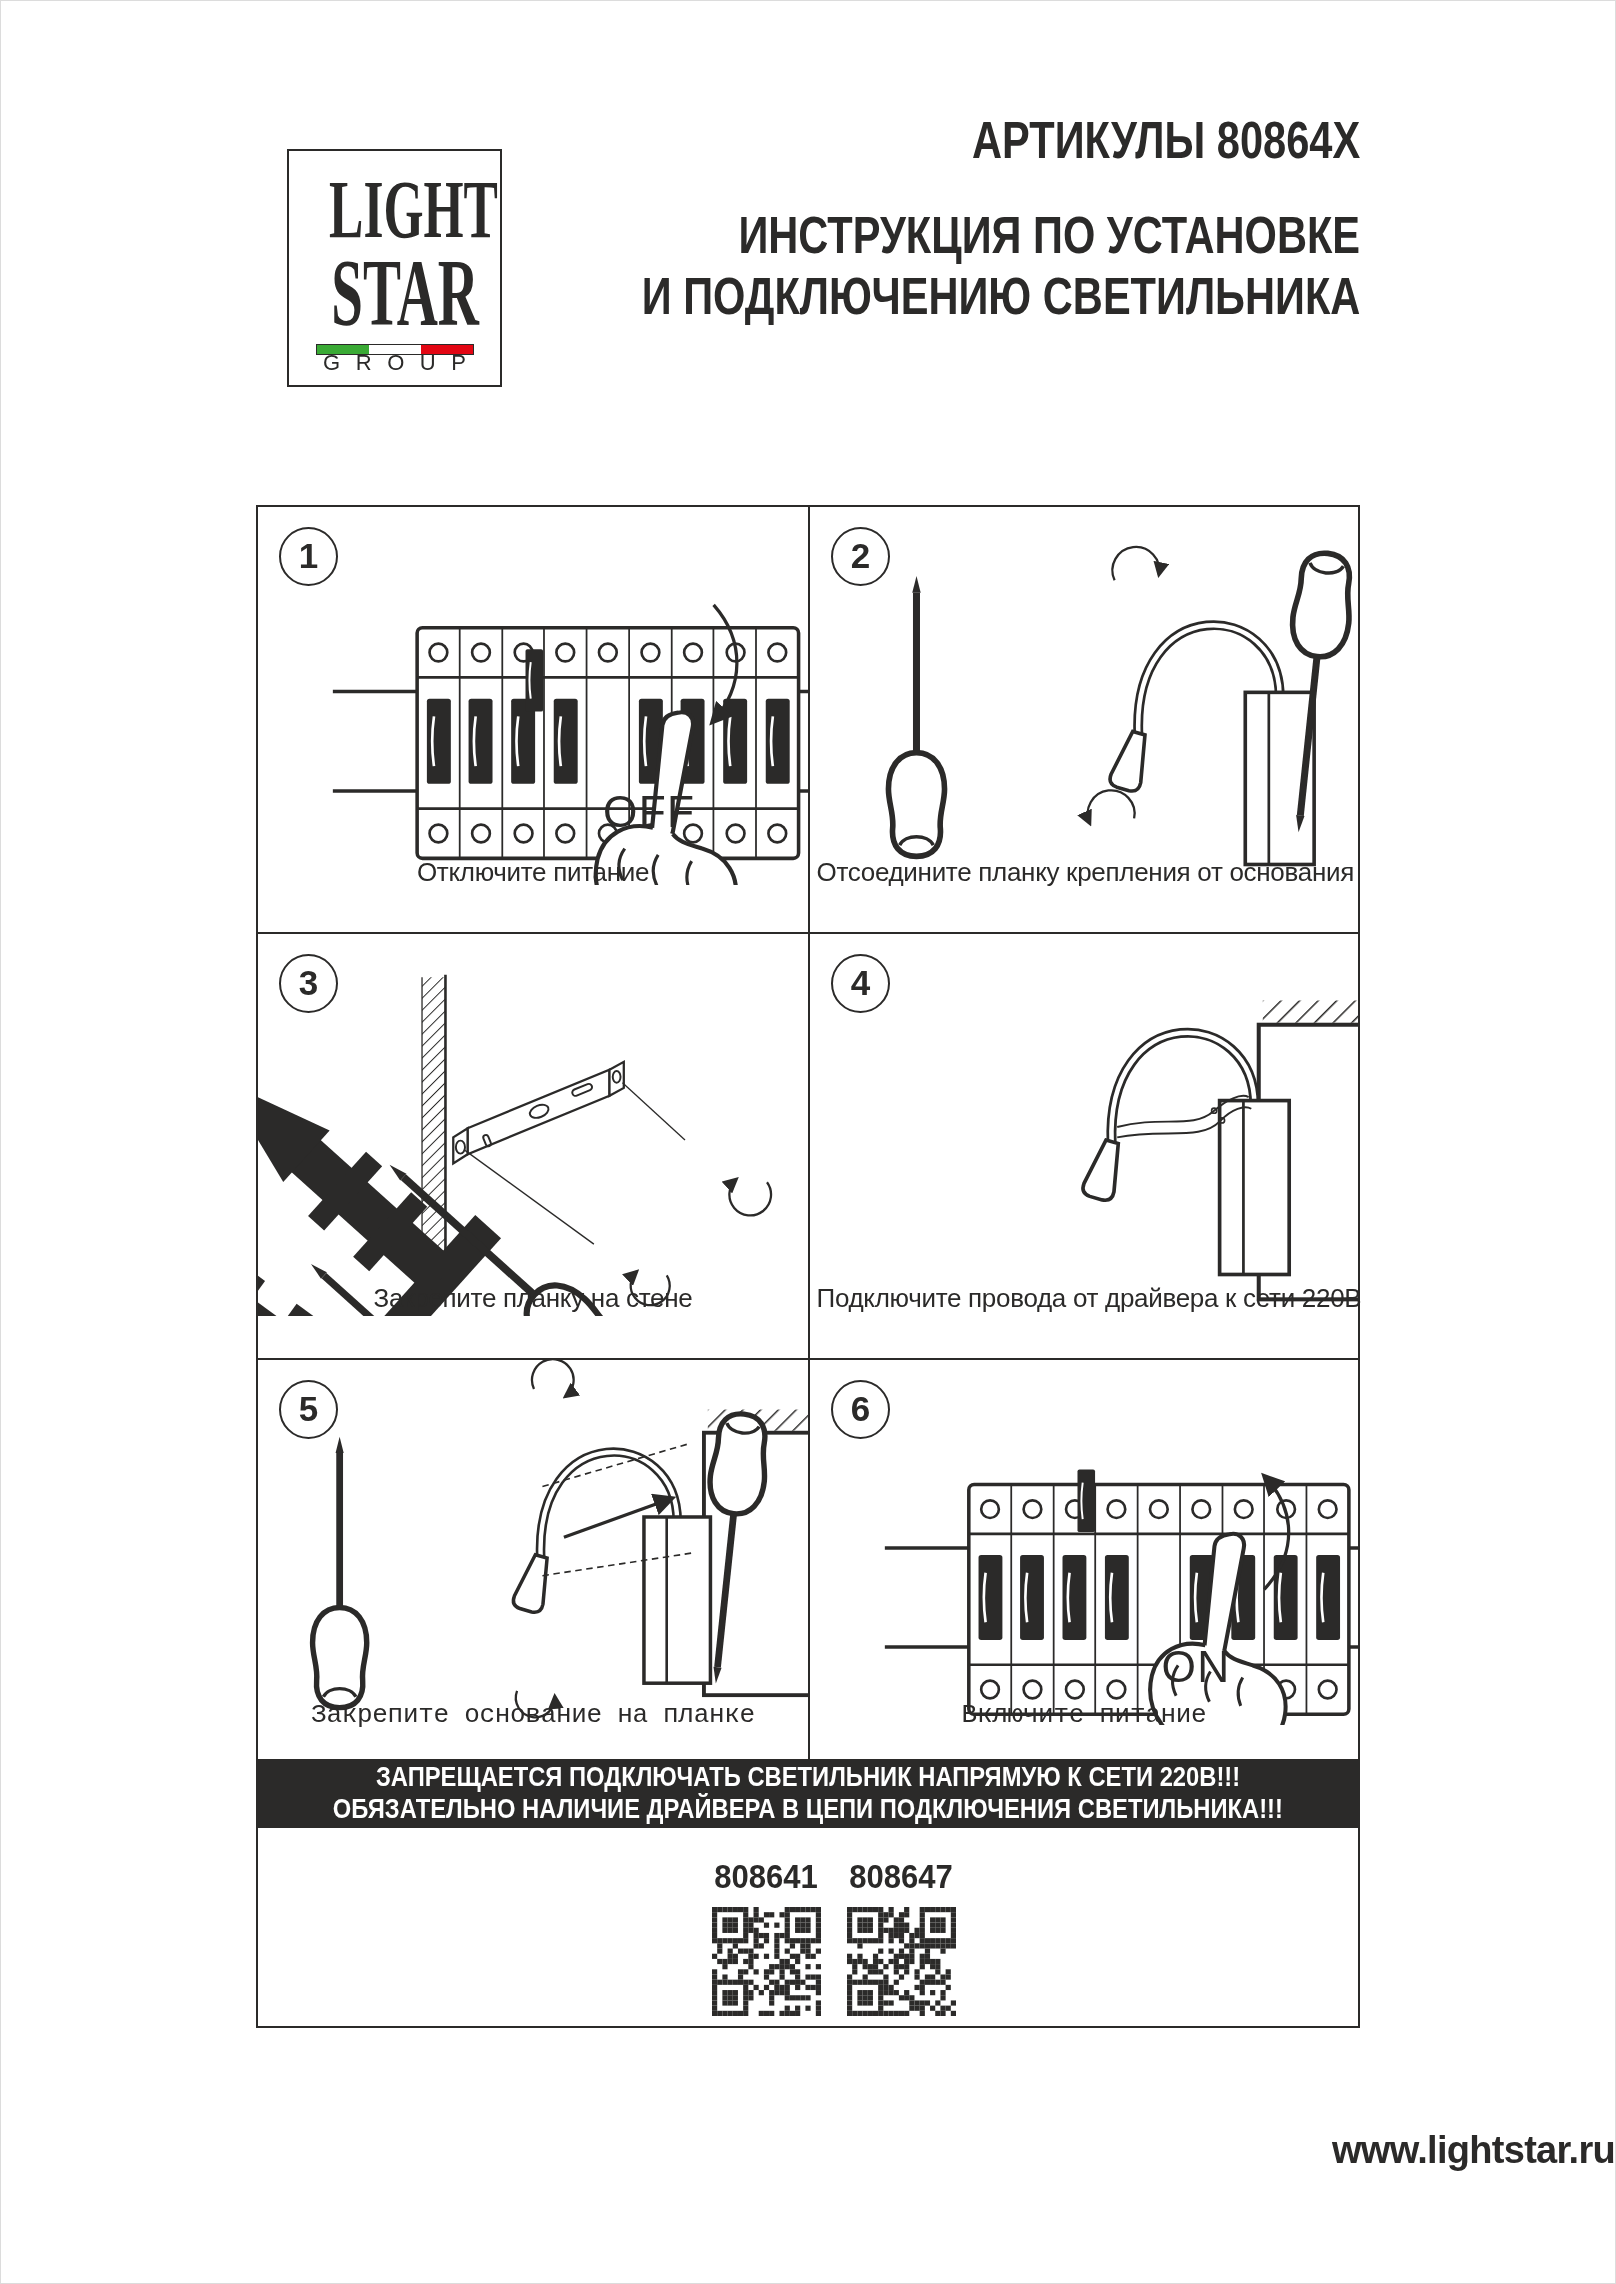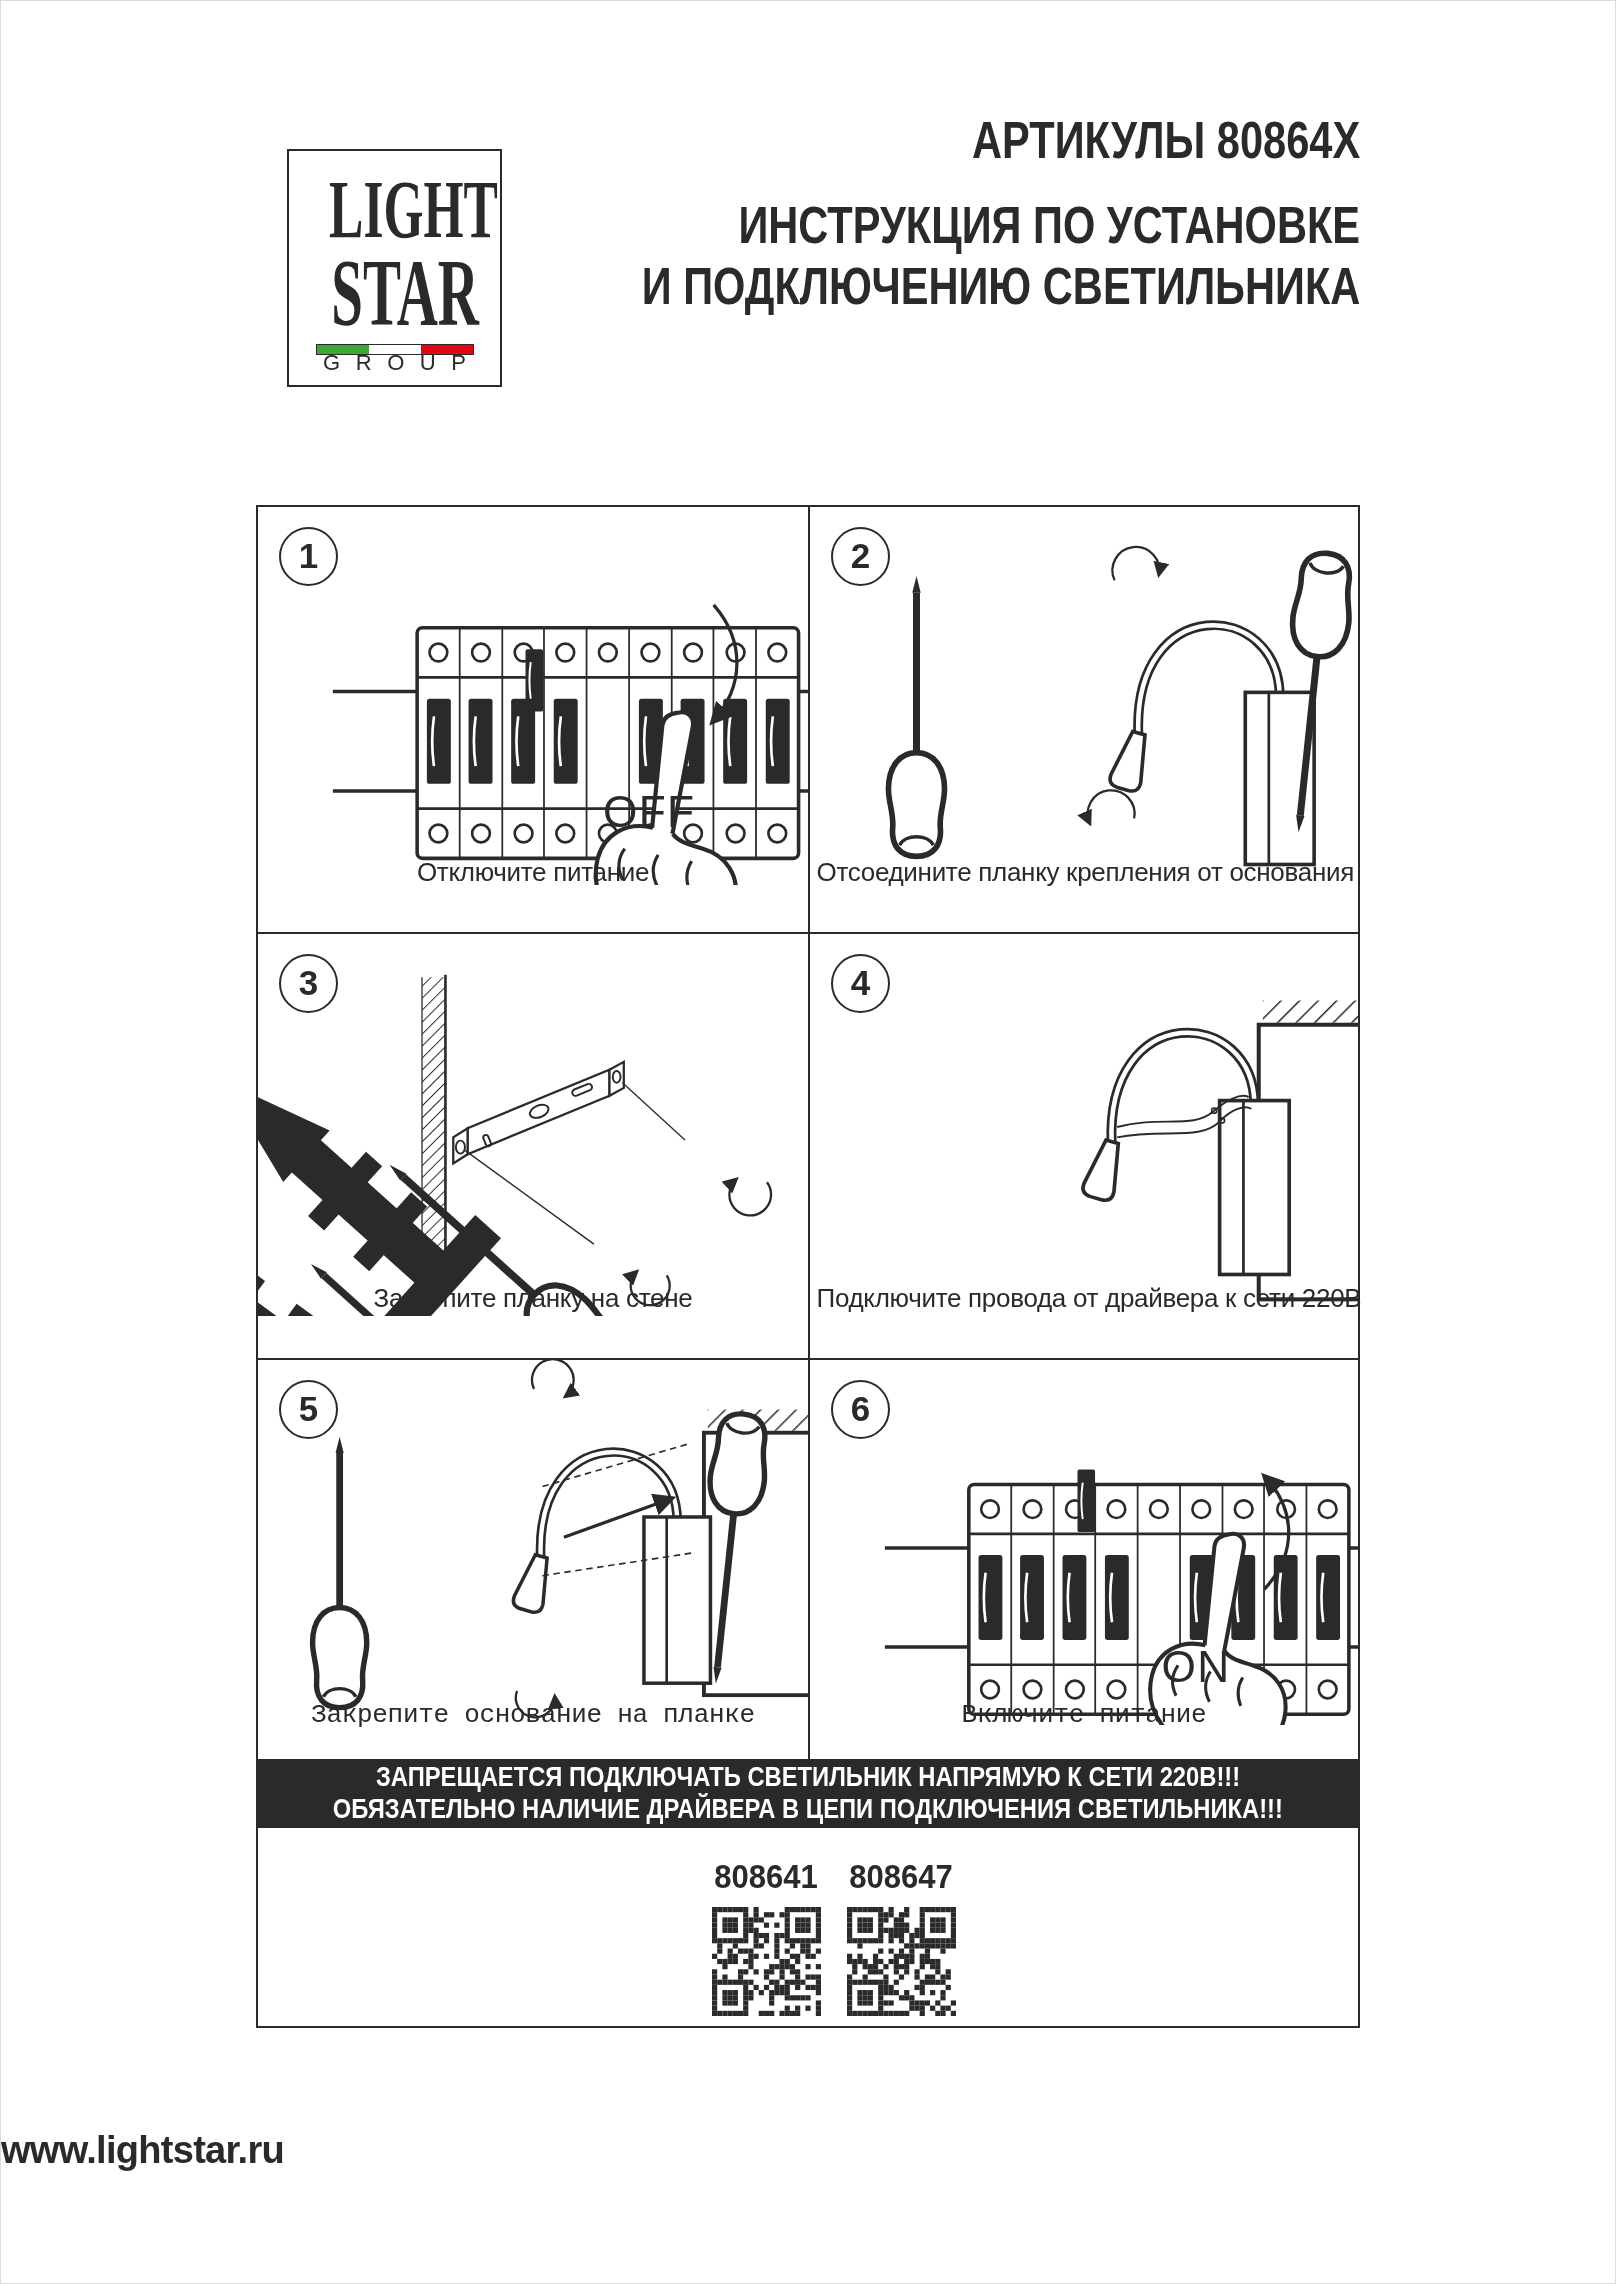--- a/index.html
+++ b/index.html
@@ -17,21 +17,21 @@
   .logo-word.w2 { font-size:95px; transform:scaleX(0.60); margin-top:-5.2px; }
   .logo-group { display:block; font-size:22px; font-weight:400; letter-spacing:15.6px;
     text-indent:15.6px; margin-top:9px; }
   .logo-flag { position:absolute; left:50%; transform:translateX(-50%); top:193px;
     width:156px; height:8.5px; border:1.3px solid #2b2a29; display:flex; }
   .logo-flag span { flex:1 1 33.33%; }
   
   .titles { position:absolute; right:255px; top:109px; text-align:right; }
   .titles .t { display:inline-block; transform:scaleX(0.8); transform-origin:100% 50%;
     font-weight:bold; font-size:52px; line-height:61px; white-space:nowrap; }
-  .titles .block2 { margin-top:24px; }
+  .titles .block2 { margin-top:34px; }
   .titles div { text-align:right; }
   
   .grid { position:absolute; left:255px; top:504px; width:1104px; height:1523px;
     border:2px solid #2b2a29; box-sizing:border-box; }
   .cell { position:absolute; box-sizing:border-box; background:#fff; }
   .c-right { border-left:2px solid #2b2a29; }
   .r2 { border-top:2px solid #2b2a29; }
   .r3 { border-top:2px solid #2b2a29; }
   .cell svg.art { position:absolute; left:0; top:0; }
   .step-num { position:absolute; left:21px; top:19.5px; width:55px; height:55px;
@@ -48,21 +48,21 @@
     color:#fff; font-weight:bold; font-size:27px; line-height:29px; white-space:nowrap; }
   
   .footer { position:absolute; left:0; top:1337px; width:1100px; height:182px;
     display:flex; justify-content:center; gap:26px; padding-top:14.3px;
     box-sizing:border-box; margin-left:26px; }
   .qr-col { display:flex; flex-direction:column; align-items:center; width:109px; }
   .art-num { font-size:33px; font-weight:bold; letter-spacing:0; margin-bottom:10.4px;
     display:inline-block; transform:scaleX(0.94); }
   .qr { width:109px; height:109px; }
   
-  .site { position:absolute; left:0; right:0; top:2128px; text-align:left;
+  .site { position:absolute; left:0; right:0; top:2128px; text-align:right;
     font-size:38px; font-weight:bold; letter-spacing:-0.7px; }
   text { font-family:"Liberation Sans", sans-serif; }
 </style>
 </head>
 <body>
 
 <svg width="0" height="0" style="position:absolute" aria-hidden="true">
   <defs>
     <marker id="ah" viewBox="0 0 10 10" refX="8" refY="5" markerWidth="7" markerHeight="7" orient="auto-start-reverse">
       <path d="M0,0 L10,5 L0,10 z" fill="#2b2a29"></path>

